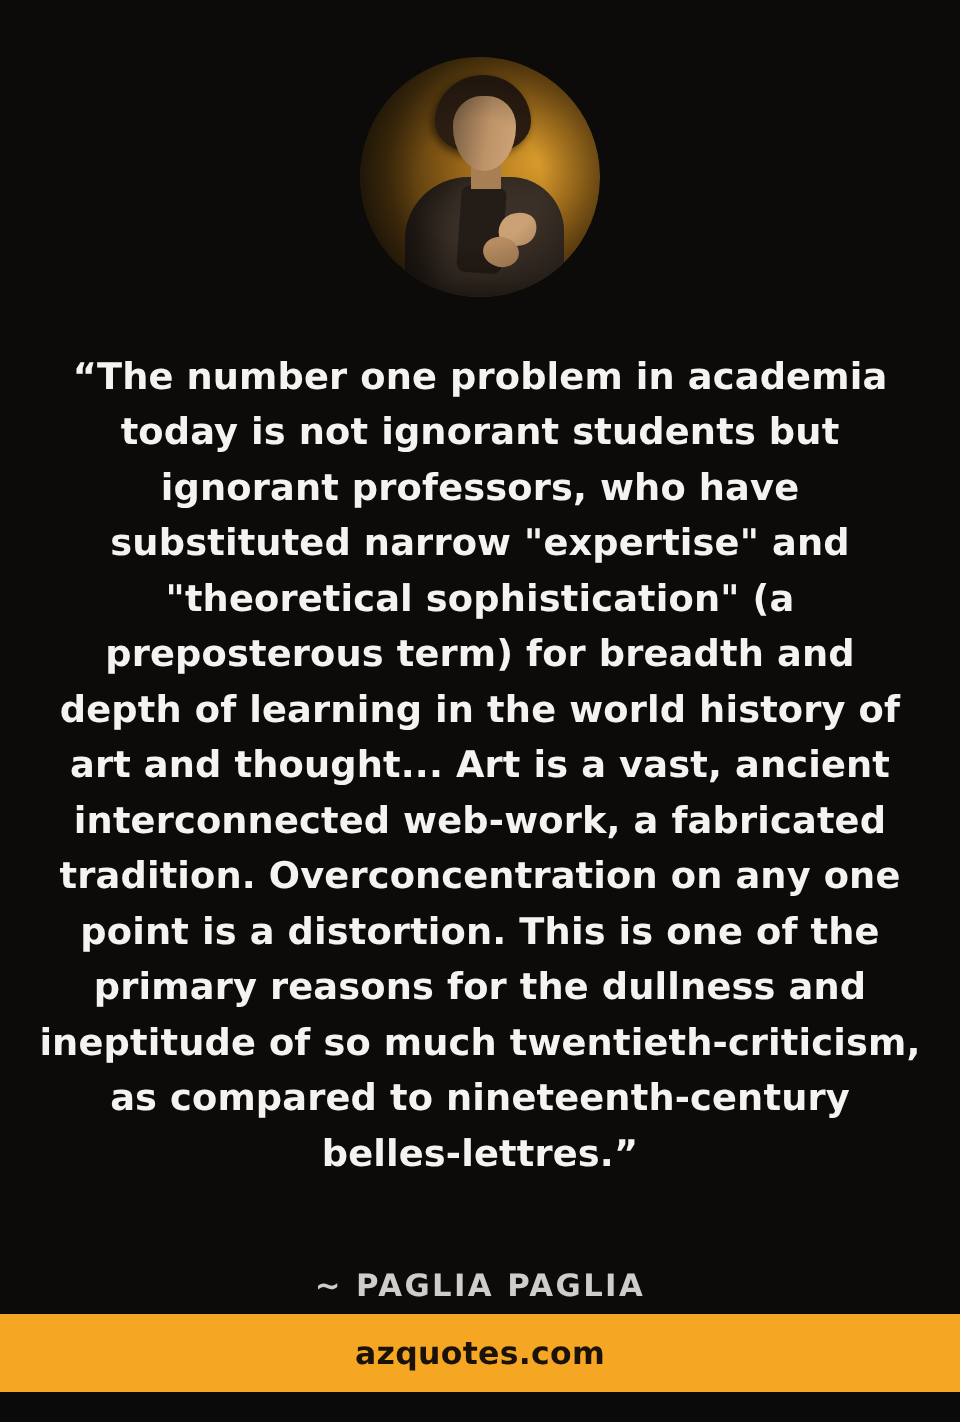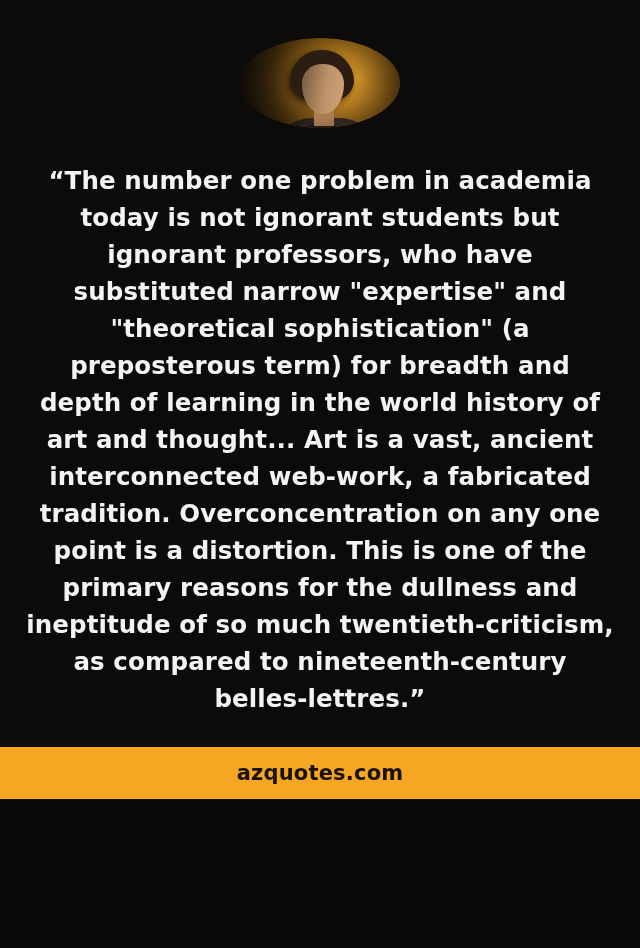--- a/index.html
+++ b/index.html
@@ -9,21 +9,21 @@
   body {
     width: 640px;
     height: 948px;
     background: #0a0a0a;
     font-family: "DejaVu Sans", sans-serif;
     overflow: hidden;
   }
   .card {
     position: relative;
     width: 640px;
-    height: 799px;
+    height: 928px;
     background: #0c0b0a;
     display: flex;
     flex-direction: column;
     align-items: center;
   }
   .portrait-wrap {
     margin-top: 38px;
     width: 160px;
     height: 160px;
     border-radius: 50%;

